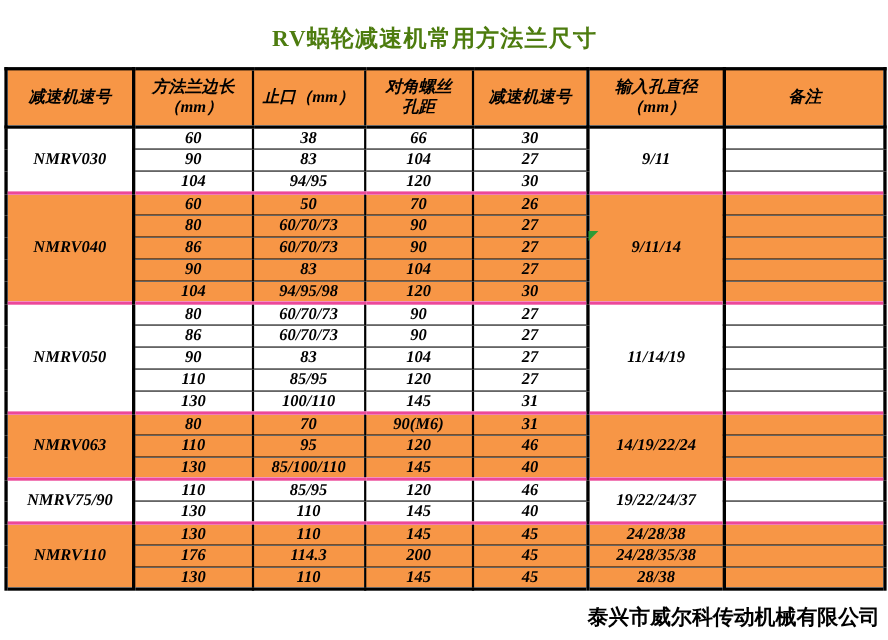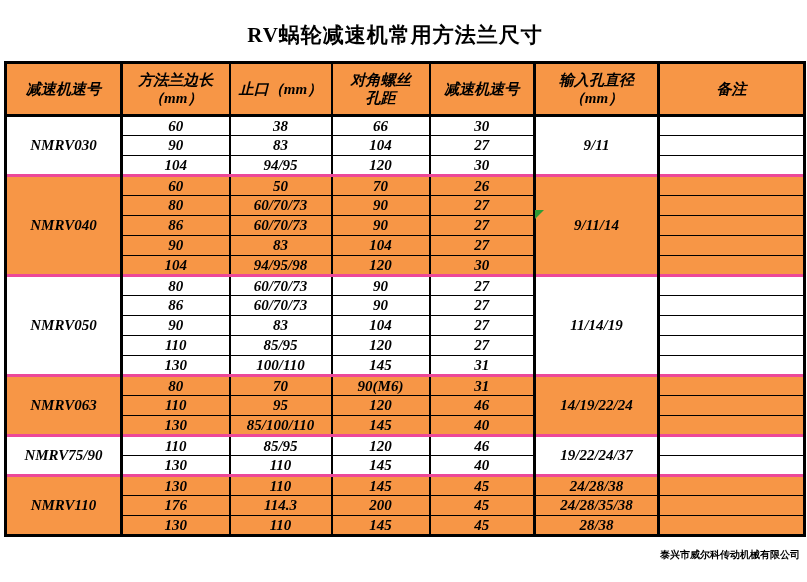--- a/index.html
+++ b/index.html
@@ -2,21 +2,21 @@
 <html><head>
 <meta charset="utf-8">
 <style>
   html, body { margin:0; padding:0; }
   body {
     width:807px; height:582px; position:relative; background:#ffffff;
     font-family:"Liberation Serif", serif; overflow:hidden;
   }
   .title {
     position:absolute; top:21px; left:0; width:790px; text-align:center;
-    font-size:21px; font-weight:bold; color:#000000; letter-spacing:1px;
+    font-size:21px; font-weight:bold; color:#4d7c0f; letter-spacing:1px;
   }
   table.flange {
     position:absolute; left:4px; top:61px; width:799px;
     border-collapse:collapse; table-layout:fixed;
     border:3px solid #000;
     font-style:italic;
   }
   thead tr { height:53px; }
   tbody tr { height:20px; }
   th, td {
@@ -36,21 +36,21 @@
   .c-thickness { border-right:3px solid #000 !important; }
   .c-input { border-right:3px solid #000 !important;margin-top:24px; }
   .c-remark { border-right:3px solid #000 !important; }
   td.grid-bg {
     background-image:repeating-linear-gradient(to bottom,
       transparent 0px, transparent 20px, #dce4ee 20px, #dce4ee 21px);
   }
   .footer {
     position:absolute; top:548px; right:7px;
     font-family:"Liberation Sans", sans-serif;
-    font-size:10px; font-weight:bold; color:#000;
+    font-size:19px; font-weight:bold; color:#000;
   }
   .comment-marker {
     position:absolute; left:535px; top:210px; width:0; height:0;
     border-top:9px solid #2E9B35; border-right:9px solid transparent;
   }
 </style>
 </head>
 <body>
 
 <div class="title">RV蜗轮减速机常用方法兰尺寸</div>

